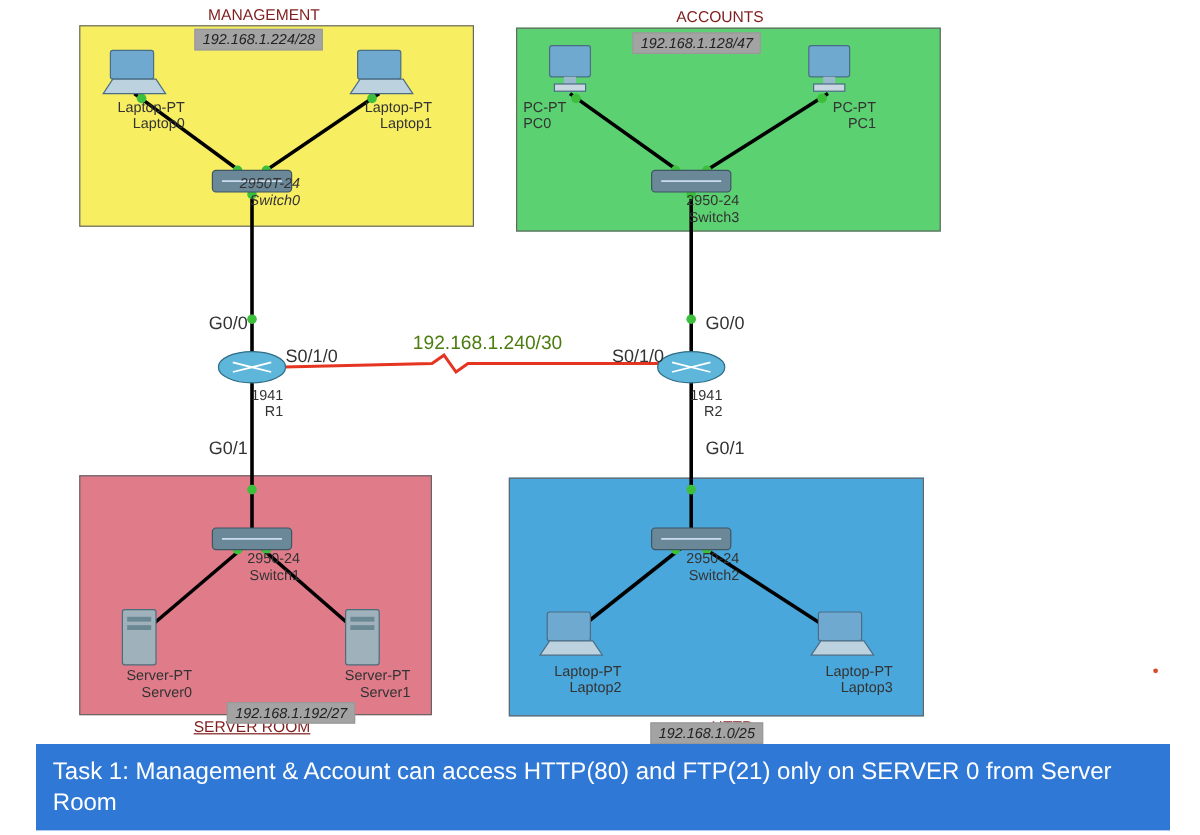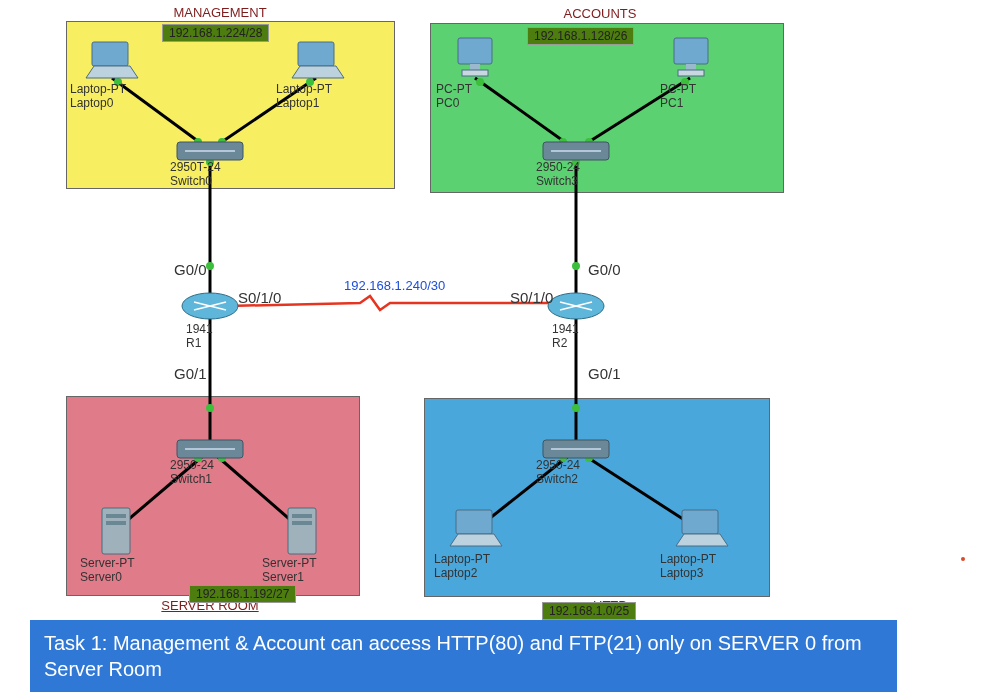--- a/index.html
+++ b/index.html
@@ -1,43 +1,43 @@
 <!DOCTYPE html>
 <html><head>
 <meta charset="utf-8">
 <style>
   * { box-sizing: border-box; margin: 0; padding: 0; }
   body { width: 1000px; height: 696px; font-family: Arial, sans-serif; background: #fff; position: relative; overflow: hidden; }
   #canvas { position: absolute; top: 0; left: 0; width: 1000px; height: 696px; }
   .zone { position: absolute; border: 1px solid #666; }
   .zone-label { position: absolute; font-size: 13px; color: #7f1d1d; text-align: center; }
-  .subnet-badge { position: absolute; background: #4d7c0f; border: 1px solid #999; padding: 1px 6px; font-size: 12px; color: #222; white-space: nowrap; }
-  .dev-label { position: absolute; font-size: 12px; color: #333; text-align: left; white-space: nowrap; line-height: 1.2; }
+  .subnet-badge { position: absolute; background: #a3a3a3; border: 1px solid #999; padding: 1px 6px; font-size: 12px; color: #222; white-space: nowrap; font-style: italic; }
+  .dev-label { position: absolute; font-size: 12px; color: #333; text-align: right; white-space: nowrap; line-height: 1.2; }
   .iface { position: absolute; font-size: 15px; color: #333; white-space: nowrap; }
-  .link-subnet { position: absolute; font-size: 13px; color: #1d4ed8; white-space: nowrap; }
+  .link-subnet { position: absolute; font-size: 16px; color: #4d7c0f; white-space: nowrap; }
   .task { position: absolute; color: #fff; font-size: 20px; padding: 10px 14px; font-weight: 400; line-height: 1.3; }
   svg { position: absolute; top: 0; left: 0; }
 </style>
 </head>
 <body>
 
 <div id="canvas">
 
   <div class="zone" style="left:66px; top:21px; width:329px; height:168px; background:#f7ee62;"></div>
   <div class="zone" style="left:430px; top:23px; width:354px; height:170px; background:#5cd171;"></div>
   <div class="zone" style="left:66px; top:396px; width:294px; height:200px; background:#e07b8a;"></div>
   <div class="zone" style="left:424px; top:398px; width:346px; height:199px; background:#4aa7db;"></div>
 
   <div class="zone-label" style="left:160px; top:5px; width:120px;">MANAGEMENT</div>
   <div class="zone-label" style="left:540px; top:6px; width:120px;">ACCOUNTS</div>
   <div class="zone-label" style="left:150px; top:598px; width:120px;text-decoration:underline;">SERVER ROOM</div>
   <div class="zone-label" style="left:550px; top:598px; width:120px;">HTTP</div>
 
   <div class="subnet-badge" style="left:162px; top:24px;">192.168.1.224/28</div>
-  <div class="subnet-badge" style="left:527px; top:27px;">192.168.1.128/26</div>
+  <div class="subnet-badge" style="left:527px; top:27px;">192.168.1.128/47</div>
   <div class="subnet-badge" style="left:141px; top:585px;margin-left:48px;">192.168.1.192/27</div>
   <div class="subnet-badge" style="left:542px; top:602px;">192.168.1.0/25</div>
 
   <svg width="1000" height="696">
 
     <line x1="112" y1="78" x2="210" y2="150" stroke="#000" stroke-width="3"></line>
     <line x1="316" y1="78" x2="210" y2="150" stroke="#000" stroke-width="3"></line>
 
     <line x1="475" y1="78" x2="576" y2="150" stroke="#000" stroke-width="3"></line>
     <line x1="690" y1="78" x2="576" y2="150" stroke="#000" stroke-width="3"></line>
@@ -147,39 +147,39 @@
   </svg>
   <svg width="60" height="42" style="left:672px; top:508px;">
     <rect x="10" y="2" width="36" height="24" rx="2" fill="#6fa9cf" stroke="#4a6d86"></rect>
     <polygon points="4,38 56,38 48,26 12,26" fill="#bcd2de" stroke="#4a6d86"></polygon>
   </svg>
 
   <div class="dev-label" style="left:70px; top:82px; width:84px;"><span>Laptop-PT</span><br><span>Laptop0</span></div>
   <div class="dev-label" style="left:276px; top:82px; width:84px;"><span>Laptop-PT</span><br><span>Laptop1</span></div>
   <div class="dev-label" style="left:436px; top:82px; width:70px; text-align:left;"><span>PC-PT</span><br><span>PC0</span></div>
   <div class="dev-label" style="left:660px; top:82px; width:70px;"><span>PC-PT</span><br><span>PC1</span></div>
-  <div class="dev-label" style="left:170px; top:160px; width:80px;"><span>2950T-24</span><br><span>Switch0</span></div>
+  <div class="dev-label" style="left:170px; top:146px; width:80px;font-style:italic;"><span>2950T-24</span><br><span>Switch0</span></div>
   <div class="dev-label" style="left:536px; top:160px; width:80px;"><span>2950-24</span><br><span>Switch3</span></div>
   <div class="dev-label" style="left:170px; top:458px; width:80px;"><span>2950-24</span><br><span>Switch1</span></div>
   <div class="dev-label" style="left:536px; top:458px; width:80px;"><span>2950-24</span><br><span>Switch2</span></div>
   <div class="dev-label" style="left:186px; top:322px; width:50px;"><span>1941</span><br><span>R1</span></div>
   <div class="dev-label" style="left:552px; top:322px; width:50px;"><span>1941</span><br><span>R2</span></div>
   <div class="dev-label" style="left:80px; top:556px; width:80px;"><span>Server-PT</span><br><span>Server0</span></div>
   <div class="dev-label" style="left:262px; top:556px; width:80px;"><span>Server-PT</span><br><span>Server1</span></div>
   <div class="dev-label" style="left:434px; top:552px; width:84px;"><span>Laptop-PT</span><br><span>Laptop2</span></div>
   <div class="dev-label" style="left:660px; top:552px; width:84px;"><span>Laptop-PT</span><br><span>Laptop3</span></div>
 
   <div class="iface" style="left:174px; top:261px;">G0/0</div>
   <div class="iface" style="left:238px; top:289px;">S0/1/0</div>
   <div class="iface" style="left:174px; top:365px;">G0/1</div>
   <div class="iface" style="left:588px; top:261px;">G0/0</div>
   <div class="iface" style="left:510px; top:289px;">S0/1/0</div>
   <div class="iface" style="left:588px; top:365px;">G0/1</div>
 
   <div class="link-subnet" style="left:344px; top:278px;">192.168.1.240/30</div>
 
-  <div class="task" style="left:30px; top:620px; width:867px; background:#2f78d6;">Task 1: Management &amp; Account can access HTTP(80) and FTP(21) only on SERVER 0 from Server Room</div>
+  <div class="task" style="left:30px; top:620px; width:945px; background:#2f78d6;">Task 1: Management &amp; Account can access HTTP(80) and FTP(21) only on SERVER 0 from Server Room</div>
 
   <svg width="6" height="6" style="left:960px; top:556px;">
       <circle cx="3" cy="3" r="2" fill="#d84a2b"></circle>
     </svg>
 
 </div>
 
 </body></html>

